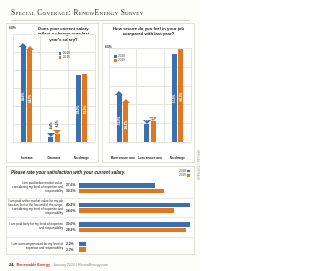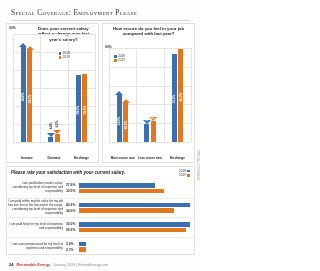--- a/index.html
+++ b/index.html
@@ -178,21 +178,21 @@
     font-size:2.7px;color:#9a9a9d;
     writing-mode:vertical-rl;
     letter-spacing:.2px;
   }
 </style>
 </head>
 <body>
 
 <div class="page">
 
-  <div class="hdr">Special Coverage: Employment Please</div>
+  <div class="hdr">Special Coverage: RenewEnergy Survey</div>
   <div class="hdr-rule"></div>
 
   <div class="charts">
 
     <div class="chart left">
       <div class="axis-max">60%</div>
       <div class="qtitle">Does your current salary reflect a change over last year's salary?</div>
 
       <div class="grid">
         <div class="gl" style="top:0%"></div>

